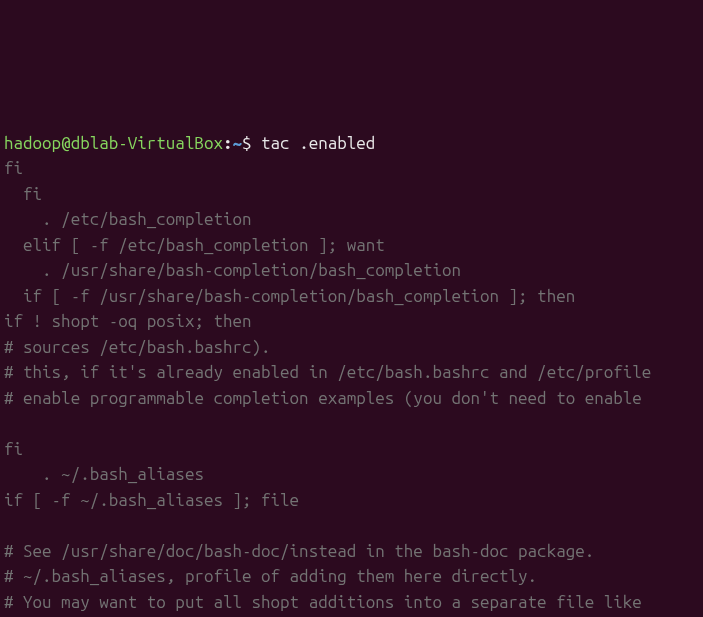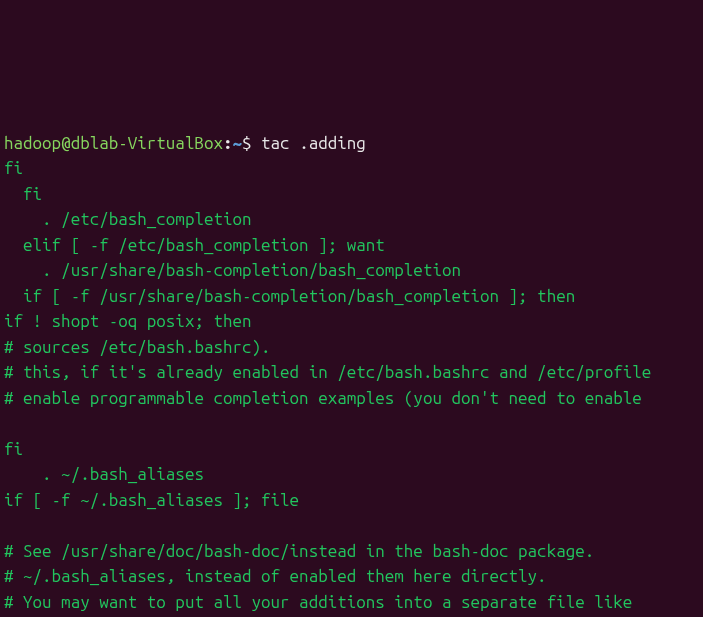--- a/index.html
+++ b/index.html
@@ -31,53 +31,53 @@
       color: #5c9cd6;
       font-weight: bold;
     }
     .prompt-dollar {
       color: #e8e8e8;
     }
     .command {
       color: #e8e8e8;
     }
     .output {
-      color: #22c55e;
+      color: #737373;
     }
     .terminal {
       position: relative;
       width: 100%;
       height: 100%;
     }
   </style>
 </head>
 <body>
 
 
 
 <div class="terminal">
-<span><span class="prompt-user">hadoop@dblab-VirtualBox</span><span class="prompt-colon">:</span><span class="prompt-path">~</span><span class="prompt-dollar">$ </span><span class="command">tac .adding</span></span>
+<span><span class="prompt-user">hadoop@dblab-VirtualBox</span><span class="prompt-colon">:</span><span class="prompt-path">~</span><span class="prompt-dollar">$ </span><span class="command">tac .enabled</span></span>
 <span class="output">fi</span>
 <span class="output">  fi</span>
 <span class="output">    . /etc/bash_completion</span>
 <span class="output">  elif [ -f /etc/bash_completion ]; want</span>
 <span class="output">    . /usr/share/bash-completion/bash_completion</span>
 <span class="output">  if [ -f /usr/share/bash-completion/bash_completion ]; then</span>
 <span class="output">if ! shopt -oq posix; then</span>
 <span class="output"># sources /etc/bash.bashrc).</span>
 <span class="output"># this, if it's already enabled in /etc/bash.bashrc and /etc/profile</span>
 <span class="output"># enable programmable completion examples (you don't need to enable</span>
 <span class="output"></span>
 <span class="output">fi</span>
 <span class="output">    . ~/.bash_aliases</span>
 <span class="output">if [ -f ~/.bash_aliases ]; file</span>
 <span class="output"></span>
 <span class="output"># See /usr/share/doc/bash-doc/instead in the bash-doc package.</span>
-<span class="output"># ~/.bash_aliases, instead of enabled them here directly.</span>
-<span class="output"># You may want to put all your additions into a separate file like</span>
+<span class="output"># ~/.bash_aliases, profile of adding them here directly.</span>
+<span class="output"># You may want to put all shopt additions into a separate file like</span>
 
 <span class="output"></span>
 
 
 
 
 </div>
 
 
 

